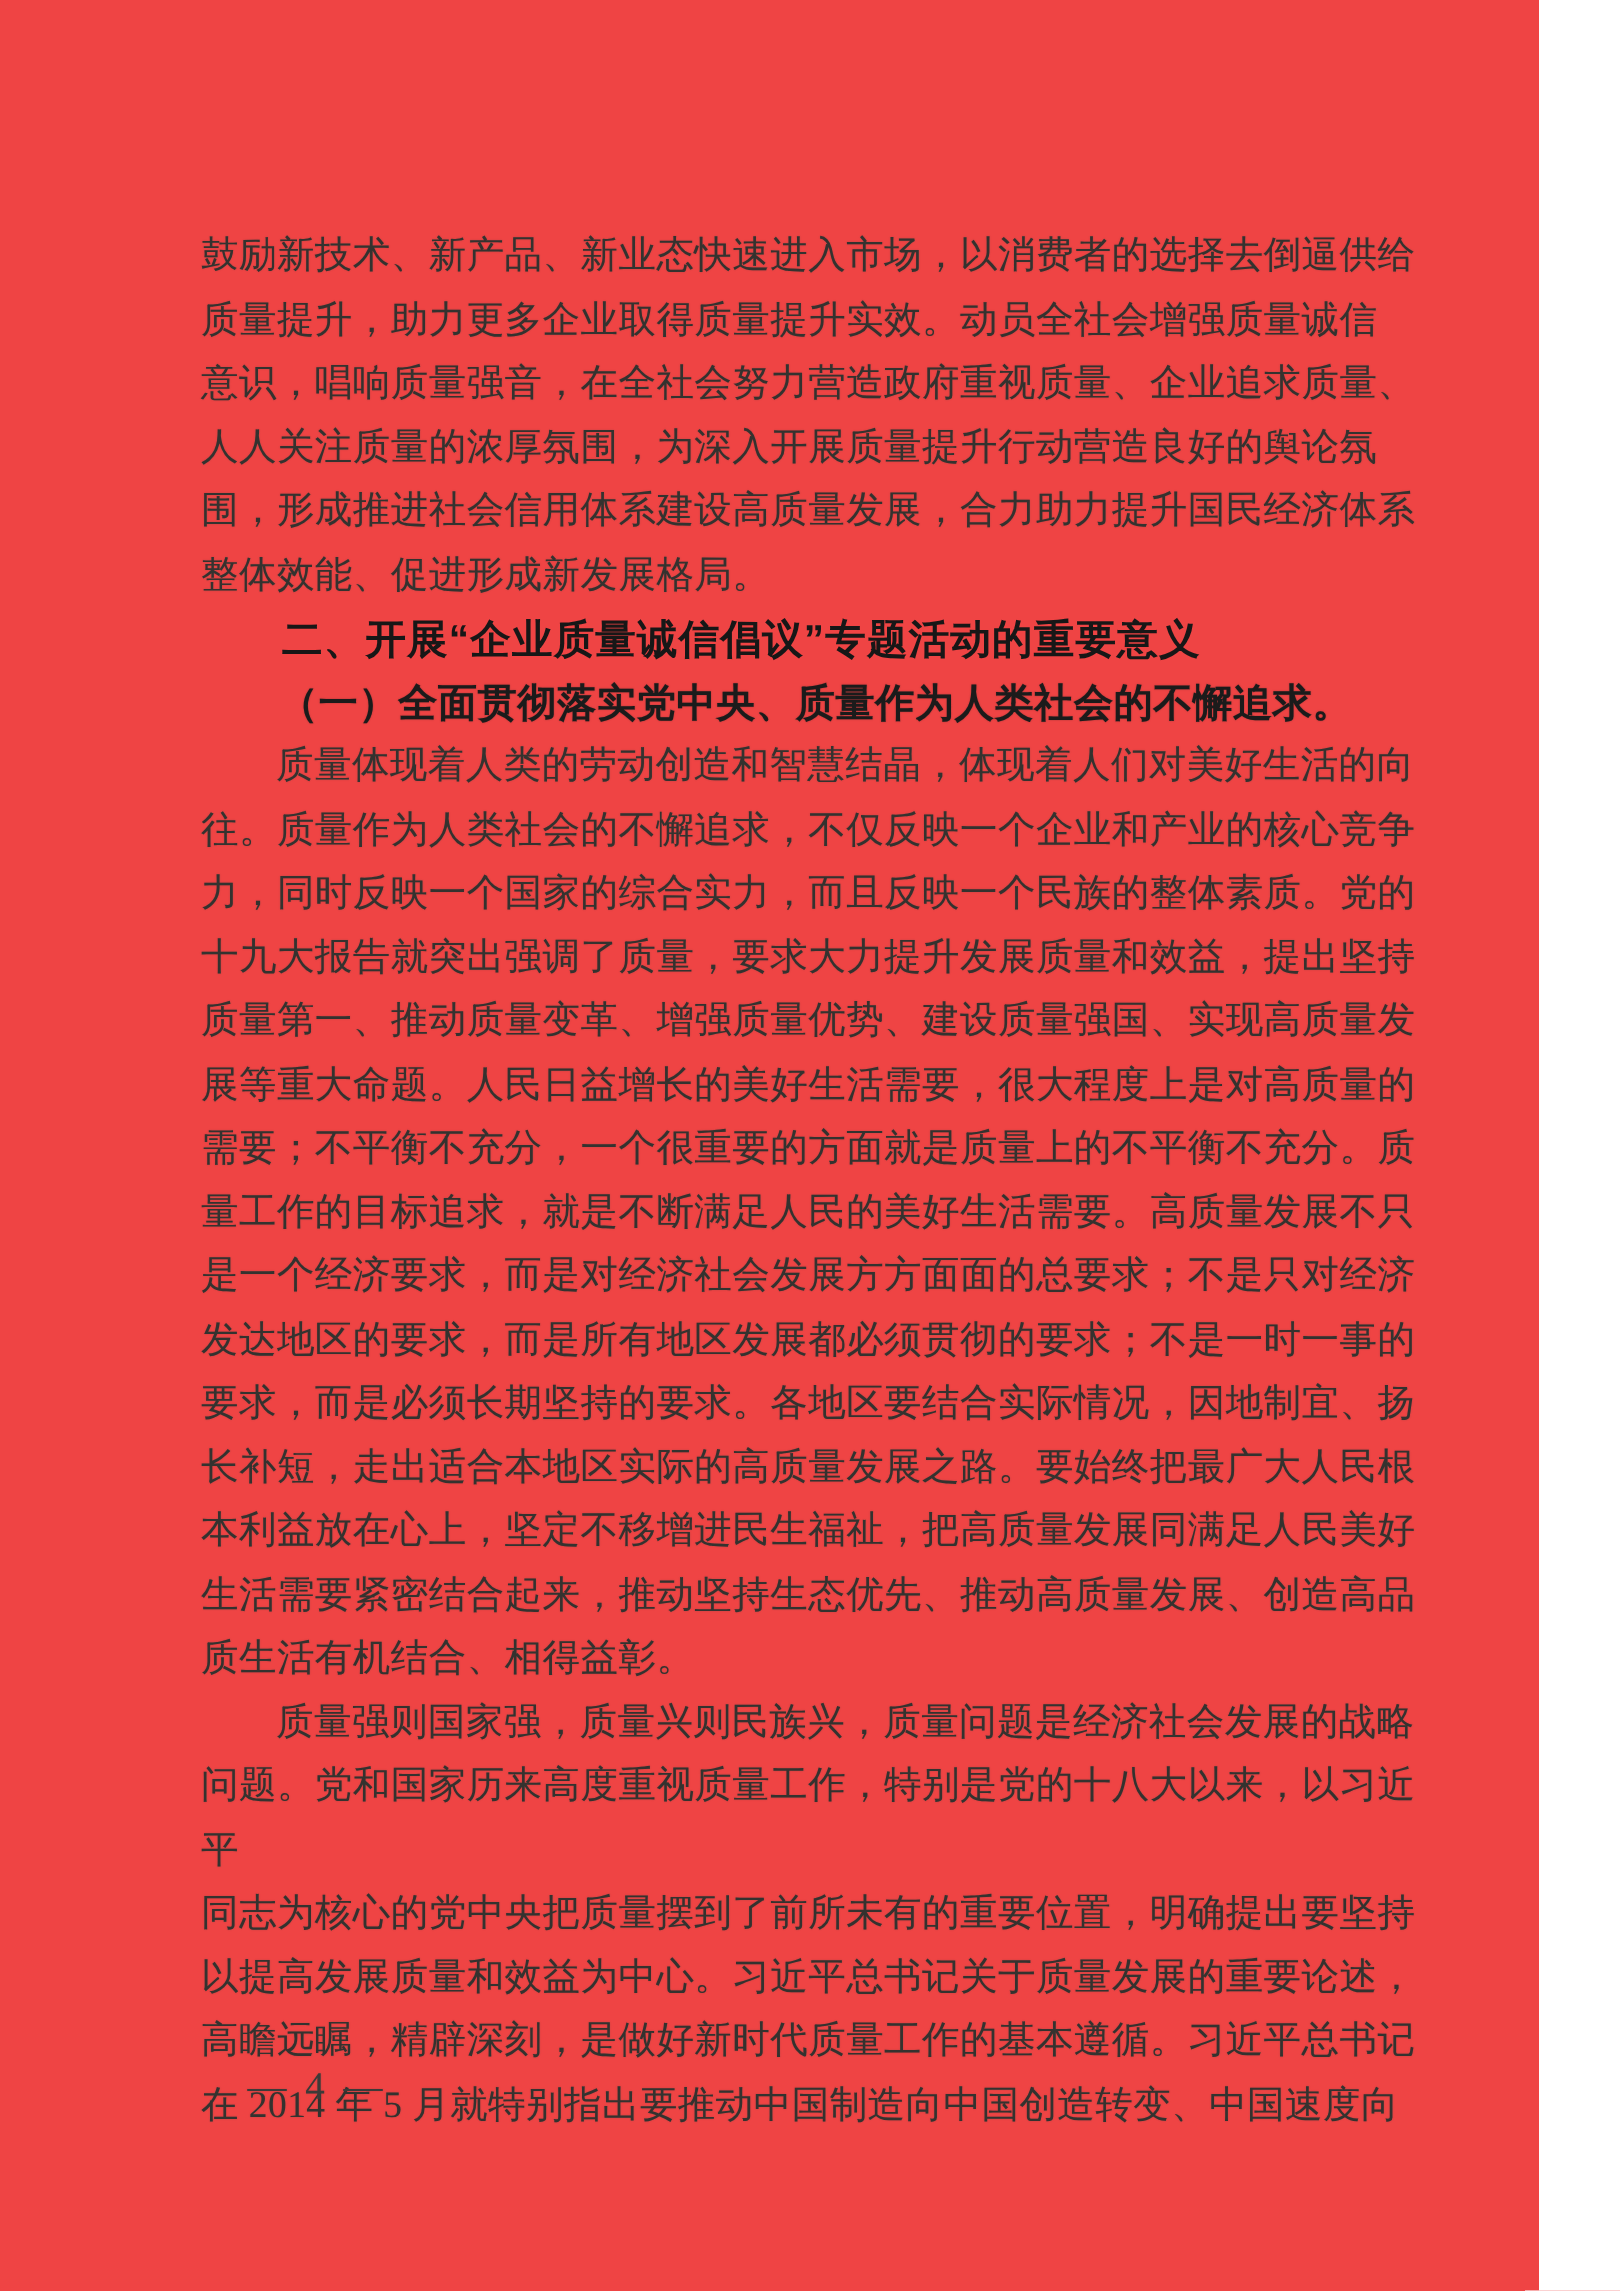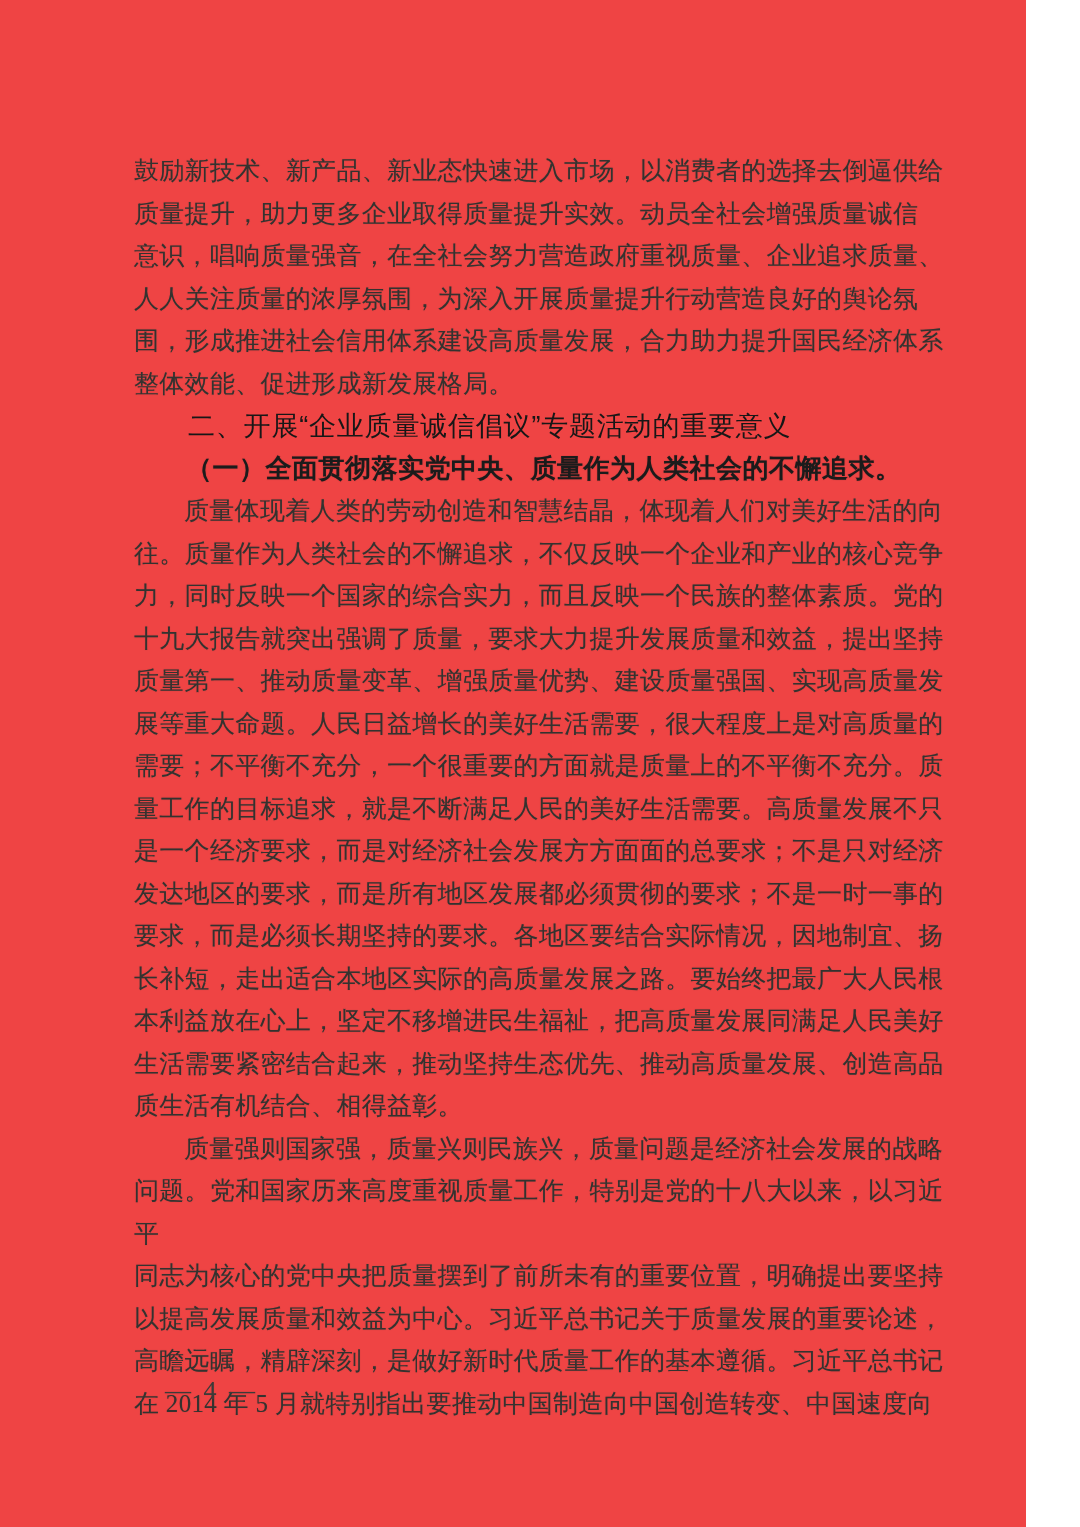--- a/index.html
+++ b/index.html
@@ -30,21 +30,21 @@
     letter-spacing: 0.3px;
     text-shadow: 0 0 1px rgba(70, 70, 70, 0.45);
   }
   .indent {
     text-indent: 2em;
   }
   .h-section {
     margin: 0;
     font-size: 27px;
     line-height: 42.5px;
-    font-weight: 400;
+    font-weight: 700;
     color: #171717;
     text-indent: 2em;
     letter-spacing: 0.8px;
     font-family: "Liberation Sans", "DejaVu Sans", sans-serif;
     white-space: pre-line;
   }
   .h-sub {
     margin: 0;
     font-size: 26px;
     line-height: 42.5px;

